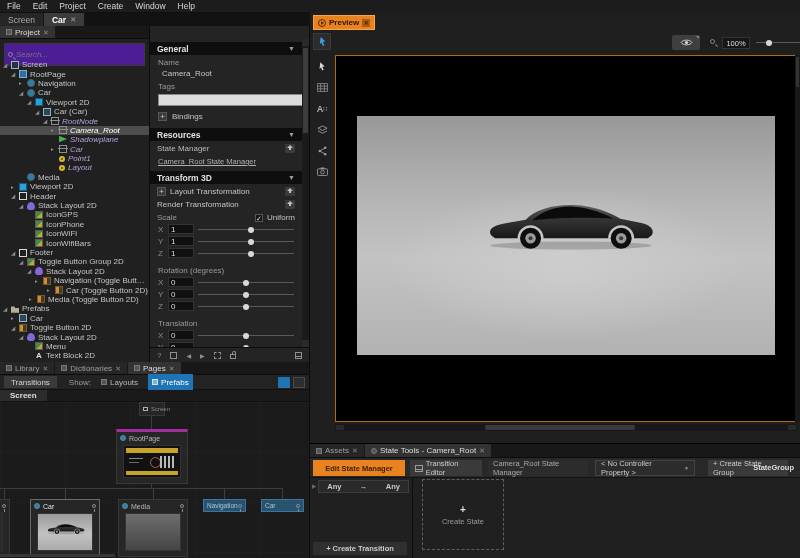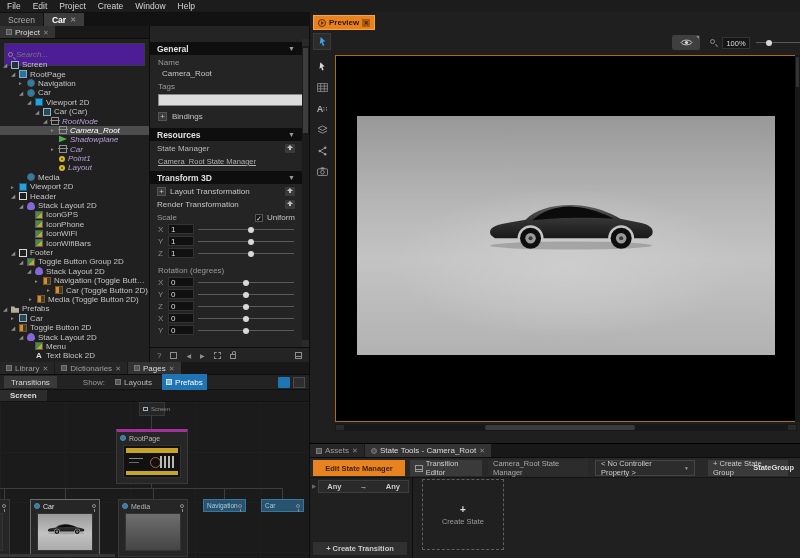--- a/index.html
+++ b/index.html
@@ -447,20 +447,21 @@
         </span>
       </div>
     <div class="axisrow">
         <span class="axl">Z</span>
         <input class="numbox" value="0" style="">
         <span class="sld">
           <span class="thumb" style="left:47%"></span>
         </span>
       </div>
 
+    <div class="flabel" style="padding-top:7px">Translation</div>
     <div class="axisrow">
         <span class="axl">X</span>
         <input class="numbox" value="0" style="">
         <span class="sld">
           <span class="thumb" style="left:47%"></span>
         </span>
       </div>
     <div class="axisrow">
         <span class="axl">Y</span>
         <input class="numbox" value="0" style="">
@@ -501,21 +502,21 @@
         <span class="xclose">✕</span>
       </div>
     <div class="ptab active">
         <span class="mini-ic"></span>
         <span>Pages</span>
         <span class="xclose">✕</span>
       </div>
   </div>
   <div id="bltools">
     <span class="tbtn">Transitions</span>
-    <span style="color:#9a9a9a;font-size:8px;margin-left:20px">Show:</span>
+    <span style="color:#9a9a9a;font-size:8px;margin-left:6px">Show:</span>
     <span class="showitem">
         <span class="mini-ic"></span>
         <span>Layouts</span>
       </span>
     <span class="showitem on">
         <span class="mini-ic" style="background:#7ab6e0;border-color:#cde4f4"></span>
         <span>Prefabs</span>
       </span>
     <span style="margin-left:auto;display:flex;gap:3px">
       <span style="width:12px;height:11px;background:#1f74b4;border-radius:1px"></span>

